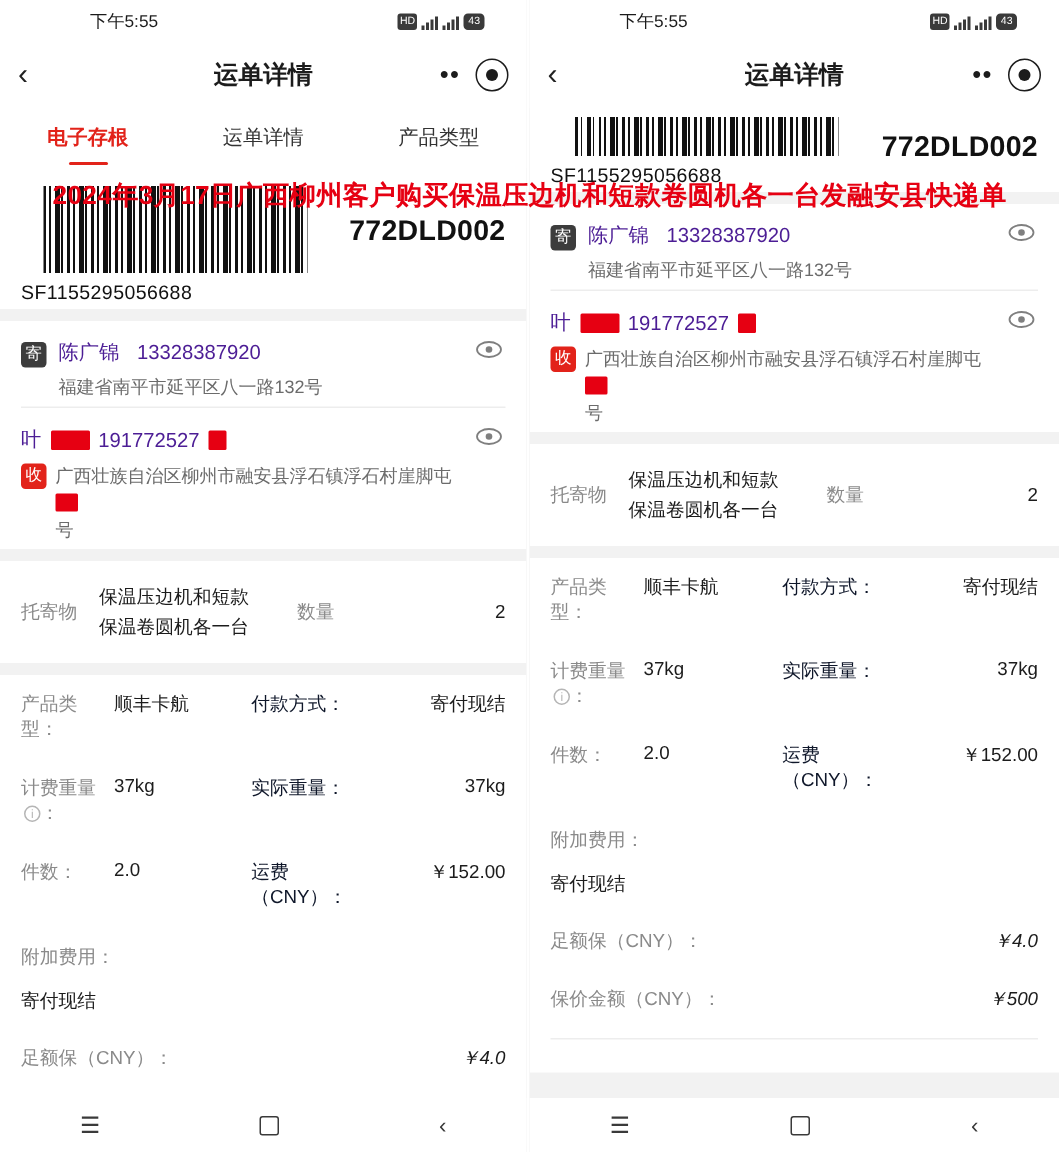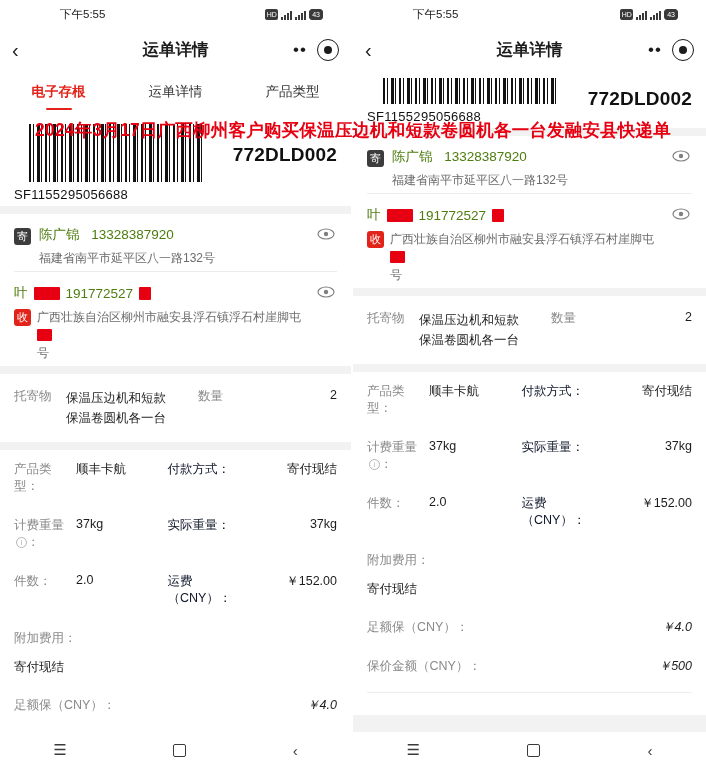--- a/index.html
+++ b/index.html
@@ -85,37 +85,37 @@
 
   
   .addr-row { display: flex; padding: 12px 0 4px 0; }
   .addr-tag {
     width: 17px; height: 17px; border-radius: 3px; font-size: 11px; line-height: 17px;
     text-align: center; color: #fff; flex: none; margin-top: 2px;
   }
   .tag-send { background: #3c3c3c; }
   .tag-recv { background: #e2231a; }
   .addr-main { flex: 1; padding: 0 8px; }
-  .addr-name { font-size: 13.5px; color: #4d7c0f; }
+  .addr-name { font-size: 13.5px; color: #4c1d95; }
   .addr-name .phone { margin-left: 8px; }
   .addr-detail { font-size: 12px; color: #6b6b6b; margin-top: 5px; line-height: 1.5; }
   .mask { display: inline-block; background: #e60012; color: transparent; border-radius: 1px; }
   .mask.m1 { width: 26px; height: 13px; vertical-align: -2px; }
   .mask.m2 { width: 12px; height: 13px; vertical-align: -2px; }
   .mask.m3 { width: 15px; height: 12px; vertical-align: -2px; }
   .eye { width: 20px; flex: none; opacity: .75; }
   .divider { height: 1px; background: #ededed; margin: 0; }
 
   
   .kv { display: flex; padding: 11px 0; font-size: 12.5px; }
   .kv .k { color: #8a8a8a; width: 62px; flex: none; }
   .kv .v { color: #1c1c1c; flex: 1; }
   .kv .k2 { color: #0f172a; width: 78px; flex: none; }
   .kv .v2 { color: #1c1c1c; text-align: right; flex: 1; }
-  .goods { display: flex; padding: 14px 0; font-size: 12.5px; }
+  .goods { display: flex; align-items: center; padding: 14px 0; font-size: 12.5px; }
   .goods .k { color: #8a8a8a; width: 52px; flex: none; }
   .goods .v { color: #1c1c1c; width: 120px; line-height: 1.6; }
   .goods .k2 { color: #8a8a8a; margin-left: 12px; }
   .goods .v2 { color: #1c1c1c; margin-left: auto; }
   .section-title { font-size: 12.5px; color: #8a8a8a; padding: 12px 0 2px 0; }
   .plain-row { font-size: 12.5px; color: #1c1c1c; padding: 10px 0; }
   .row2 { display: flex; justify-content: space-between; font-size: 12.5px; padding: 11px 0; }
   .row2 .lbl { color: #8a8a8a; }
   .row2 .val { color: #1c1c1c; font-style: italic; }
   .info-i {

